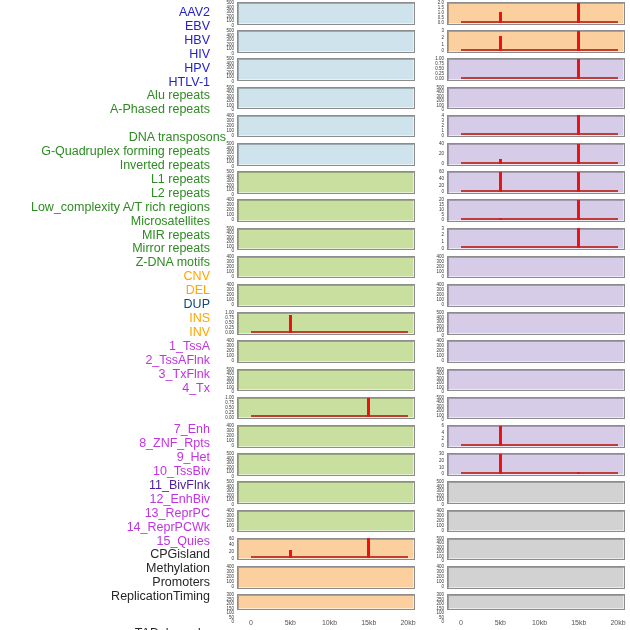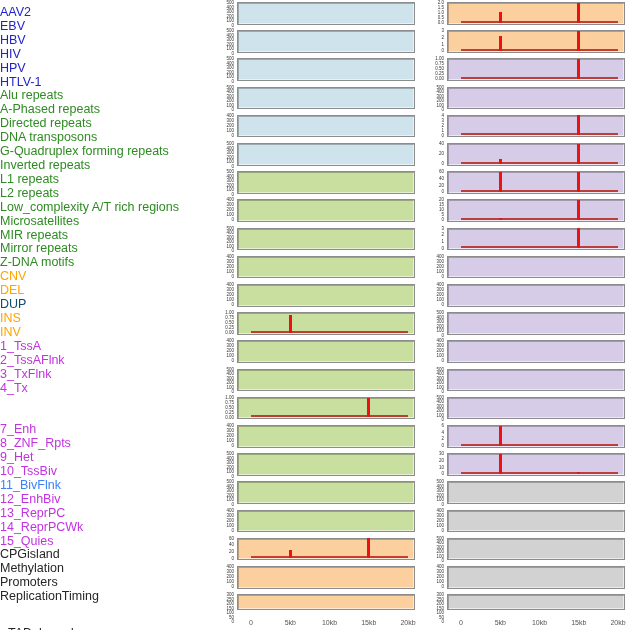--- a/index.html
+++ b/index.html
@@ -1,20 +1,20 @@
 <!DOCTYPE html>
 <html><head>
 <meta charset="utf-8">
 <style>
   html,body{margin:0;padding:0;background:#fff;}
   body{width:630px;height:630px;font-family:"Liberation Sans",sans-serif;}
   .fig{position:relative;width:630px;height:630px;background:#fff;overflow:hidden;}
   .labels{position:absolute;left:0;top:0;width:210px;height:630px;}
   .row-label{position:absolute;left:0;width:210px;height:14px;line-height:14px;
-             font-size:12.5px;text-align:left;white-space:nowrap;}
+             font-size:12.5px;text-align:right;white-space:nowrap;}
   .panel{position:absolute;box-sizing:border-box;border:1px solid #8c8c8c;
          box-shadow:inset 1px 1px 0 rgba(60,60,60,.35), inset -1px -1px 0 rgba(255,255,255,.55);}
   .spike{position:absolute;width:3px;background:#ee1111;bottom:1px;}
   .baseline{position:absolute;height:2px;left:7.5%;width:89%;bottom:1px;
             background:rgba(185,42,32,0.88);}
   .yticks{position:absolute;display:flex;flex-direction:column;justify-content:space-between;
           align-items:flex-end;font-size:4.5px;line-height:1;color:#333;}
   .ytick{display:block;}
   .xtick{position:absolute;font-size:7px;color:#555;transform:translateX(-50%);white-space:nowrap;}
 </style>
@@ -24,22 +24,21 @@
 <div class="fig" id="fig">
   <div class="labels" id="labels">
       <div class="row-label" style="top: 5px; color: rgb(34, 34, 204);">AAV2</div>
       <div class="row-label" style="top: 18.91px; color: rgb(34, 34, 204);">EBV</div>
       <div class="row-label" style="top: 32.82px; color: rgb(34, 34, 204);">HBV</div>
       <div class="row-label" style="top: 46.73px; color: rgb(34, 34, 204);">HIV</div>
       <div class="row-label" style="top: 60.64px; color: rgb(34, 34, 204);">HPV</div>
       <div class="row-label" style="top: 74.55px; color: rgb(34, 34, 204);">HTLV-1</div>
       <div class="row-label" style="top: 88.46px; color: rgb(46, 139, 34);">Alu repeats</div>
       <div class="row-label" style="top: 102.37px; color: rgb(46, 139, 34);">A-Phased repeats</div>
-      <div class="row-label" style="top: 116.28px; color: rgb(46, 139, 34);">Directed repeats</div>
-      <div class="row-label" style="top: 130.19px; color: rgb(46, 139, 34);">DNA transposons</div>
+      <div class="row-label" style="top: 130.19px; color: rgb(46, 139, 34); padding-left: 16px;">DNA transposons</div>
       <div class="row-label" style="top: 144.1px; color: rgb(46, 139, 34);">G-Quadruplex forming repeats</div>
       <div class="row-label" style="top: 158.01px; color: rgb(46, 139, 34);">Inverted repeats</div>
       <div class="row-label" style="top: 171.92px; color: rgb(46, 139, 34);">L1 repeats</div>
       <div class="row-label" style="top: 185.83px; color: rgb(46, 139, 34);">L2 repeats</div>
       <div class="row-label" style="top: 199.74px; color: rgb(46, 139, 34);">Low_complexity A/T rich regions</div>
       <div class="row-label" style="top: 213.65px; color: rgb(46, 139, 34);">Microsatellites</div>
       <div class="row-label" style="top: 227.56px; color: rgb(46, 139, 34);">MIR repeats</div>
       <div class="row-label" style="top: 241.47px; color: rgb(46, 139, 34);">Mirror repeats</div>
       <div class="row-label" style="top: 255.38px; color: rgb(46, 139, 34);">Z-DNA motifs</div>
       <div class="row-label" style="top: 269.29px; color: rgb(255, 165, 0);">CNV</div>
@@ -48,21 +47,21 @@
       <div class="row-label" style="top: 311.02px; color: rgb(255, 165, 0);">INS</div>
       <div class="row-label" style="top: 324.93px; color: rgb(255, 165, 0);">INV</div>
       <div class="row-label" style="top: 338.84px; color: rgb(194, 51, 224);">1_TssA</div>
       <div class="row-label" style="top: 352.75px; color: rgb(194, 51, 224);">2_TssAFlnk</div>
       <div class="row-label" style="top: 366.66px; color: rgb(194, 51, 224);">3_TxFlnk</div>
       <div class="row-label" style="top: 380.57px; color: rgb(194, 51, 224);">4_Tx</div>
       <div class="row-label" style="top: 422.3px; color: rgb(194, 51, 224);">7_Enh</div>
       <div class="row-label" style="top: 436.21px; color: rgb(194, 51, 224);">8_ZNF_Rpts</div>
       <div class="row-label" style="top: 450.12px; color: rgb(194, 51, 224);">9_Het</div>
       <div class="row-label" style="top: 464.03px; color: rgb(194, 51, 224);">10_TssBiv</div>
-      <div class="row-label" style="top: 477.94px; color: #3b82f6;">11_BivFlnk</div>
+      <div class="row-label" style="top: 477.94px; color: #4c1d95;">11_BivFlnk</div>
       <div class="row-label" style="top: 491.85px; color: rgb(194, 51, 224);">12_EnhBiv</div>
       <div class="row-label" style="top: 505.76px; color: rgb(194, 51, 224);">13_ReprPC</div>
       <div class="row-label" style="top: 519.67px; color: rgb(194, 51, 224);">14_ReprPCWk</div>
       <div class="row-label" style="top: 533.58px; color: rgb(194, 51, 224);">15_Quies</div>
       <div class="row-label" style="top: 547.49px; color: rgb(38, 38, 38);">CPGisland</div>
       <div class="row-label" style="top: 561.4px; color: rgb(38, 38, 38);">Methylation</div>
       <div class="row-label" style="top: 589.22px; color: rgb(38, 38, 38);">ReplicationTiming</div>
       <div class="row-label" style="top: 575.31px; color: rgb(38, 38, 38);">Promoters</div>
       <div class="row-label" style="top: 626px; color: rgb(38, 38, 38); padding-left: 8px;">TAD_boundary</div>
     </div>

